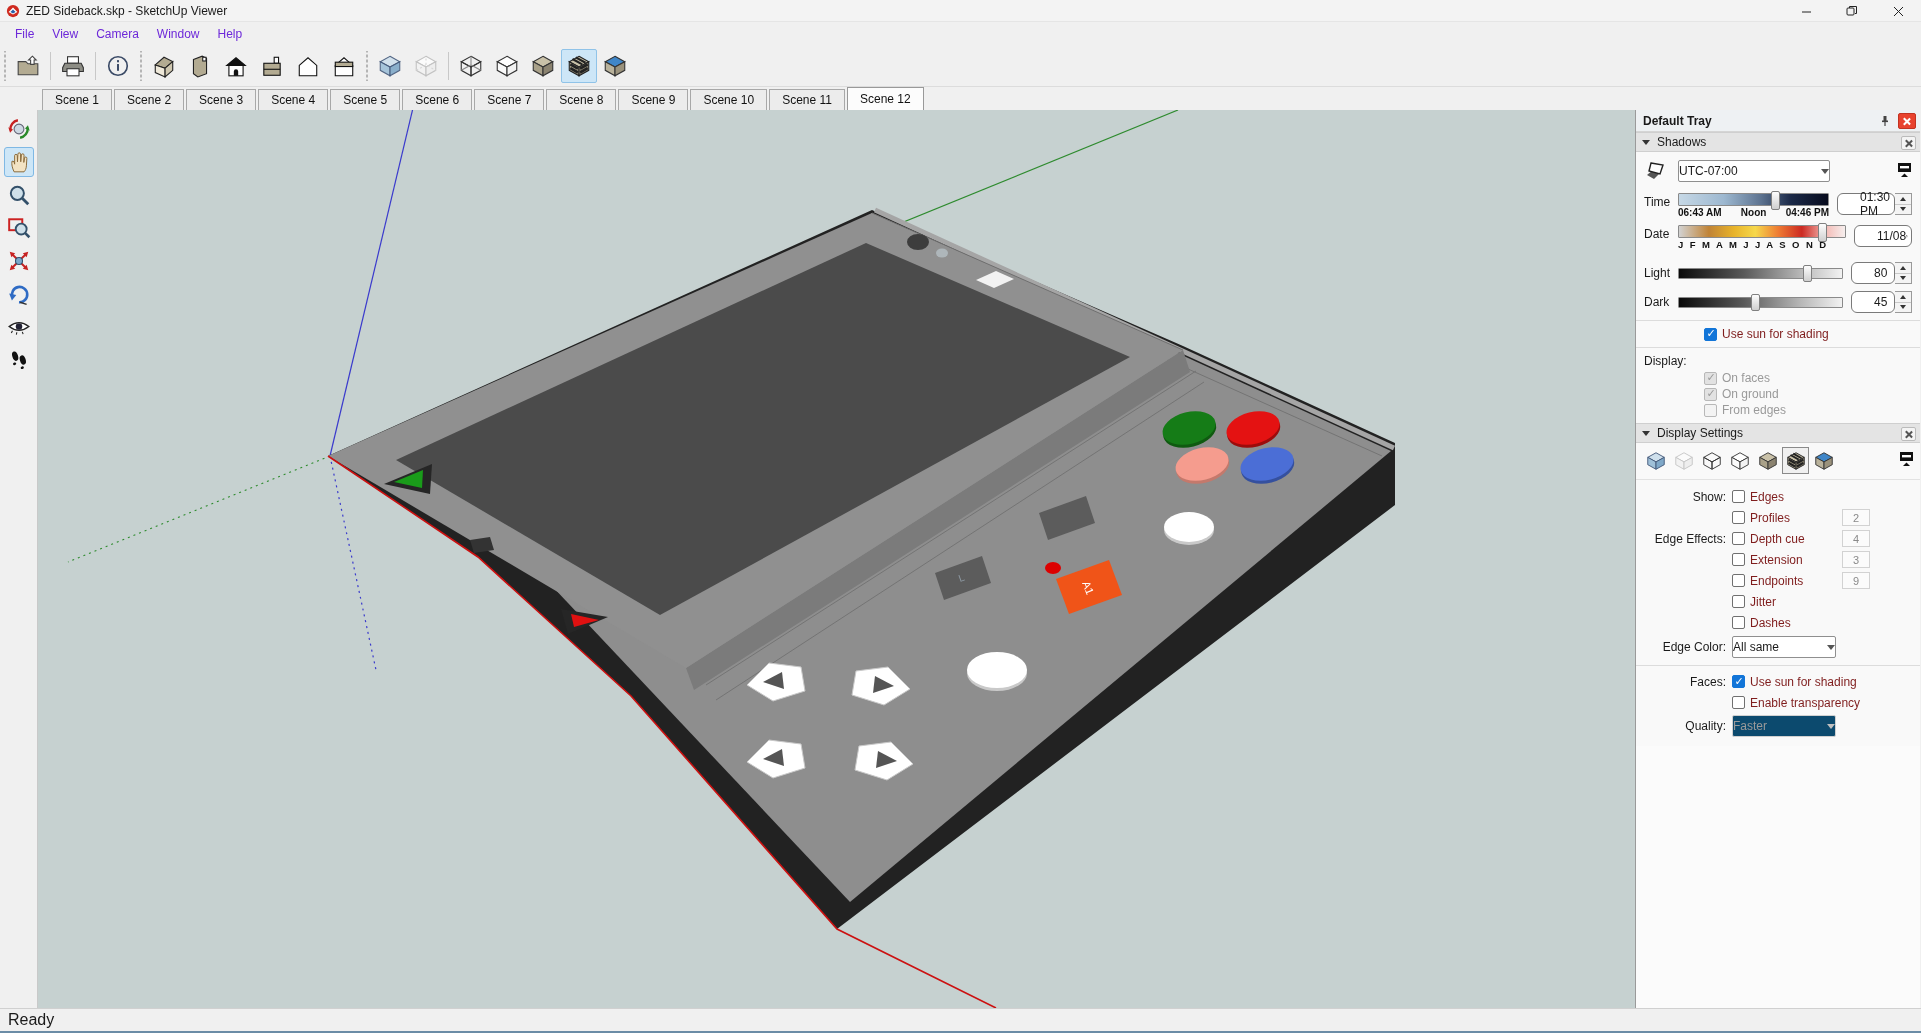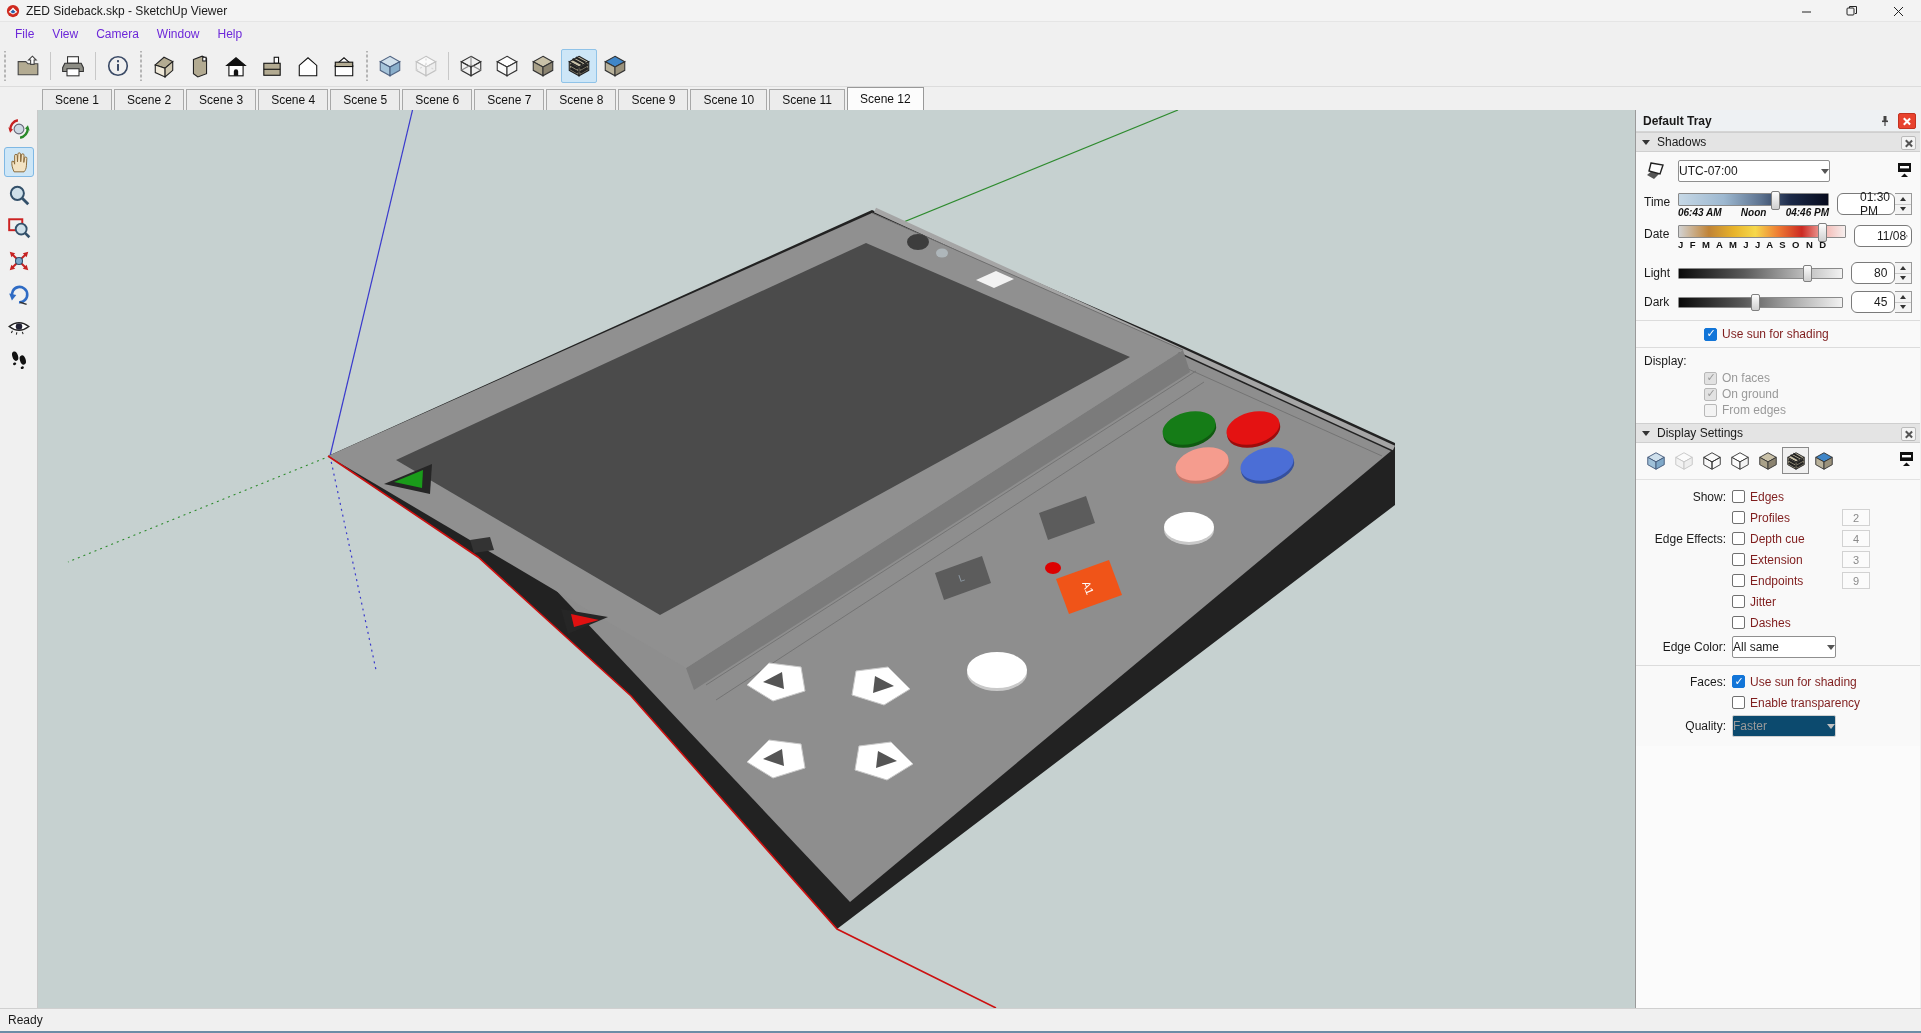--- a/index.html
+++ b/index.html
@@ -88,21 +88,21 @@
 
   .slider-wrap { flex:1; margin-right:8px; position:relative; }
   .track { height:13px; border:1px solid #8a8a8a; border-radius:1px; position:relative; }
   .track.time { background:linear-gradient(90deg,#c6d8e6 0%,#9db8d0 30%,#5d7390 55%,#1b2948 75%,#070b1d 100%); }
   .track.date { background:linear-gradient(90deg,#d2d2d2 0%,#c08336 18%,#e8b32a 33%,#f6d84b 46%,#ee7a33 60%,#cc2a22 74%,#f4b9b4 88%,#f6efee 100%); }
   .track.gray { background:linear-gradient(90deg,#0a0a0a 0%,#5a5a5a 40%,#b8b8b8 75%,#f2f2f2 100%); height:11px; }
   .handle { position:absolute; top:-3px; width:9px; height:19px; background:linear-gradient(#fdfdfd,#cfcfcf);
     border:1px solid #808080; border-radius:2px; }
   .track.gray + .handle, .handle.small { height:17px; }
   .track-labels { display:flex; justify-content:space-between; font-size:10px; font-weight:bold;
-    color:#111; margin-top:1px;font-style:italic; }
+    color:#111; margin-top:1px; }
   .months { font-size:9.5px; font-weight:bold; color:#111; letter-spacing:1.9px; margin-top:1px; white-space:nowrap; }
 
   .valuebox { width:58px; height:22px; background:#fff; border:1px solid #7a7a7a; border-radius:6px;
     font-size:12px; display:flex; align-items:center; padding-left:22px; flex:none; }
   .valuebox.num { width:44px; }
   .spin { width:17px; height:22px; border:1px solid #9a9a9a; border-left:none; background:#f4f4f4;
     display:flex; flex-direction:column; flex:none; }
   .spin > div { flex:1; display:flex; align-items:center; justify-content:center; border-bottom:1px solid #c9c9c9; }
   .spin > div:last-child { border-bottom:none; }
   .tri-up { width:0; height:0; border-left:3px solid transparent; border-right:3px solid transparent; border-bottom:4px solid #333; }
@@ -127,21 +127,21 @@
     font-size:11px; display:flex; align-items:center; justify-content:center; }
   .style-strip { display:flex; align-items:center; padding:4px 6px 5px 6px; background:#f9f9f9; border-bottom:1px solid #e2e2e2; }
   .st-btn { width:27px; height:27px; display:flex; align-items:center; justify-content:center;
     border:1px solid transparent; margin-right:1px; }
   .st-btn.selected { border-color:#8a8a8a; background:#f0f0f0; }
   .overflow-btn { margin-left:auto; }
 
   
   .statusbar { position:absolute; left:0; top:1008px; width:100%; height:25px; background:#f0f0f0;
     border-top:1px solid #d0d0d0; border-bottom:2px solid #6b8ca6; display:flex; align-items:center; padding-left:8px; }
-  .status-text { font-size:12px; color:#1a1a1a; }
+  .status-text { font-size:16px; color:#1a1a1a; }
 </style>
 </head>
 <body>
 
 <div class="app">
 
   <div class="titlebar">
     <svg class="logo" viewBox="0 0 16 16">
       <circle cx="8" cy="8" r="7" fill="#cf2a1f"></circle>
       <path d="M3 9 L8 4 L13 9 L8 12 Z" fill="#fff"></path>

